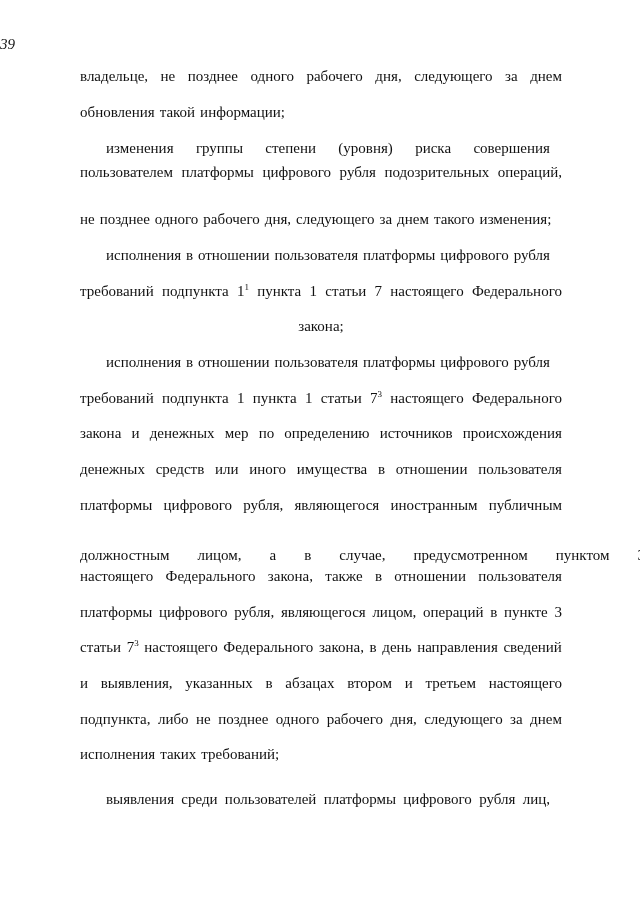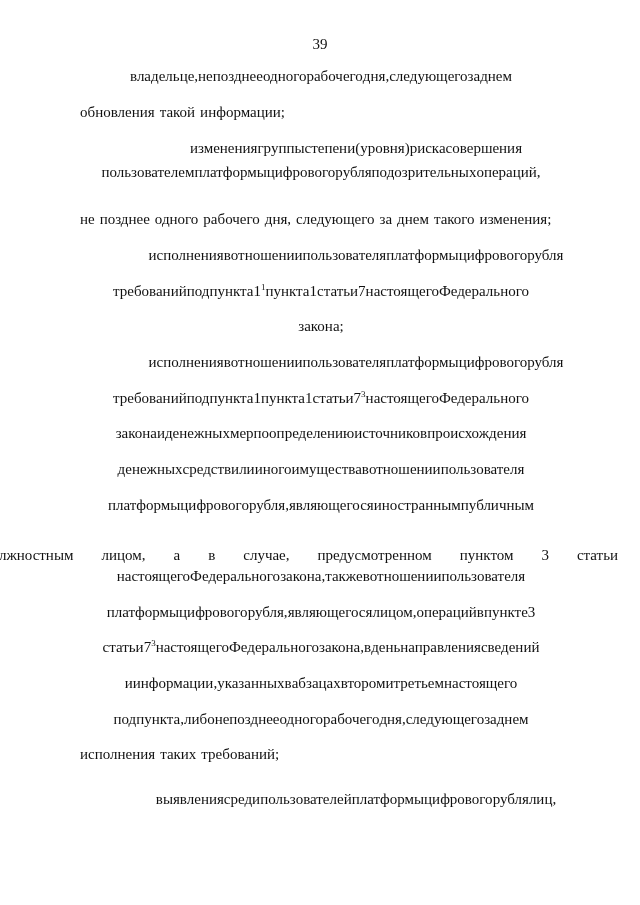--- a/index.html
+++ b/index.html
@@ -1,22 +1,22 @@
 <!DOCTYPE html>
 <html><head>
   <meta charset="utf-8">
   <style>
     html, body { margin: 0; padding: 0; background: #ffffff; }
     body { width: 640px; height: 905px; position: relative; overflow: hidden;
            font-family: "Liberation Serif", "DejaVu Serif", serif; color: #111; }
-    .page-number { position: absolute; top: 36px; left: 0; width: 640px; text-align: center; font-size: 15px; }
+    .page-number { position: absolute; top: 36px; left: 0; width: 640px; font-size: 15px; font-style: italic; }
     .line { position: absolute; left: 80px; width: 482px; font-size: 15px; line-height: 18px;
             text-align: justify; text-align-last: justify; white-space: nowrap; }
-    .line.indent { left: 134px; width: 444px; }
-    .jrow { display: flex; justify-content: center; }
+    .line.indent { left: 106px; width: 444px; }
+    .jrow { display: flex; justify-content: space-between; }
     .jrow.left { justify-content: flex-start; gap: 5px; }
     sup { font-size: 9px; line-height: 0; vertical-align: 6px; }
   </style>
 </head>
 <body>
 
 <div>
   <div class="page-number">39</div>
   <div id="lines">
       <div class="line jrow" style="top: 67px;">
@@ -172,21 +172,21 @@
         <span>настоящего</span>
         <span>Федерального</span>
         <span>закона,</span>
         <span>в</span>
         <span>день</span>
         <span>направления</span>
         <span>сведений</span>
       </div>
       <div class="line jrow" style="top: 674px;">
         <span>и</span>
-        <span>информации,</span>
+        <span>выявления,</span>
         <span>указанных</span>
         <span>в</span>
         <span>абзацах</span>
         <span>втором</span>
         <span>и</span>
         <span>третьем</span>
         <span>настоящего</span>
       </div>
       <div class="line jrow" style="top: 710px;">
         <span>подпункта,</span>

